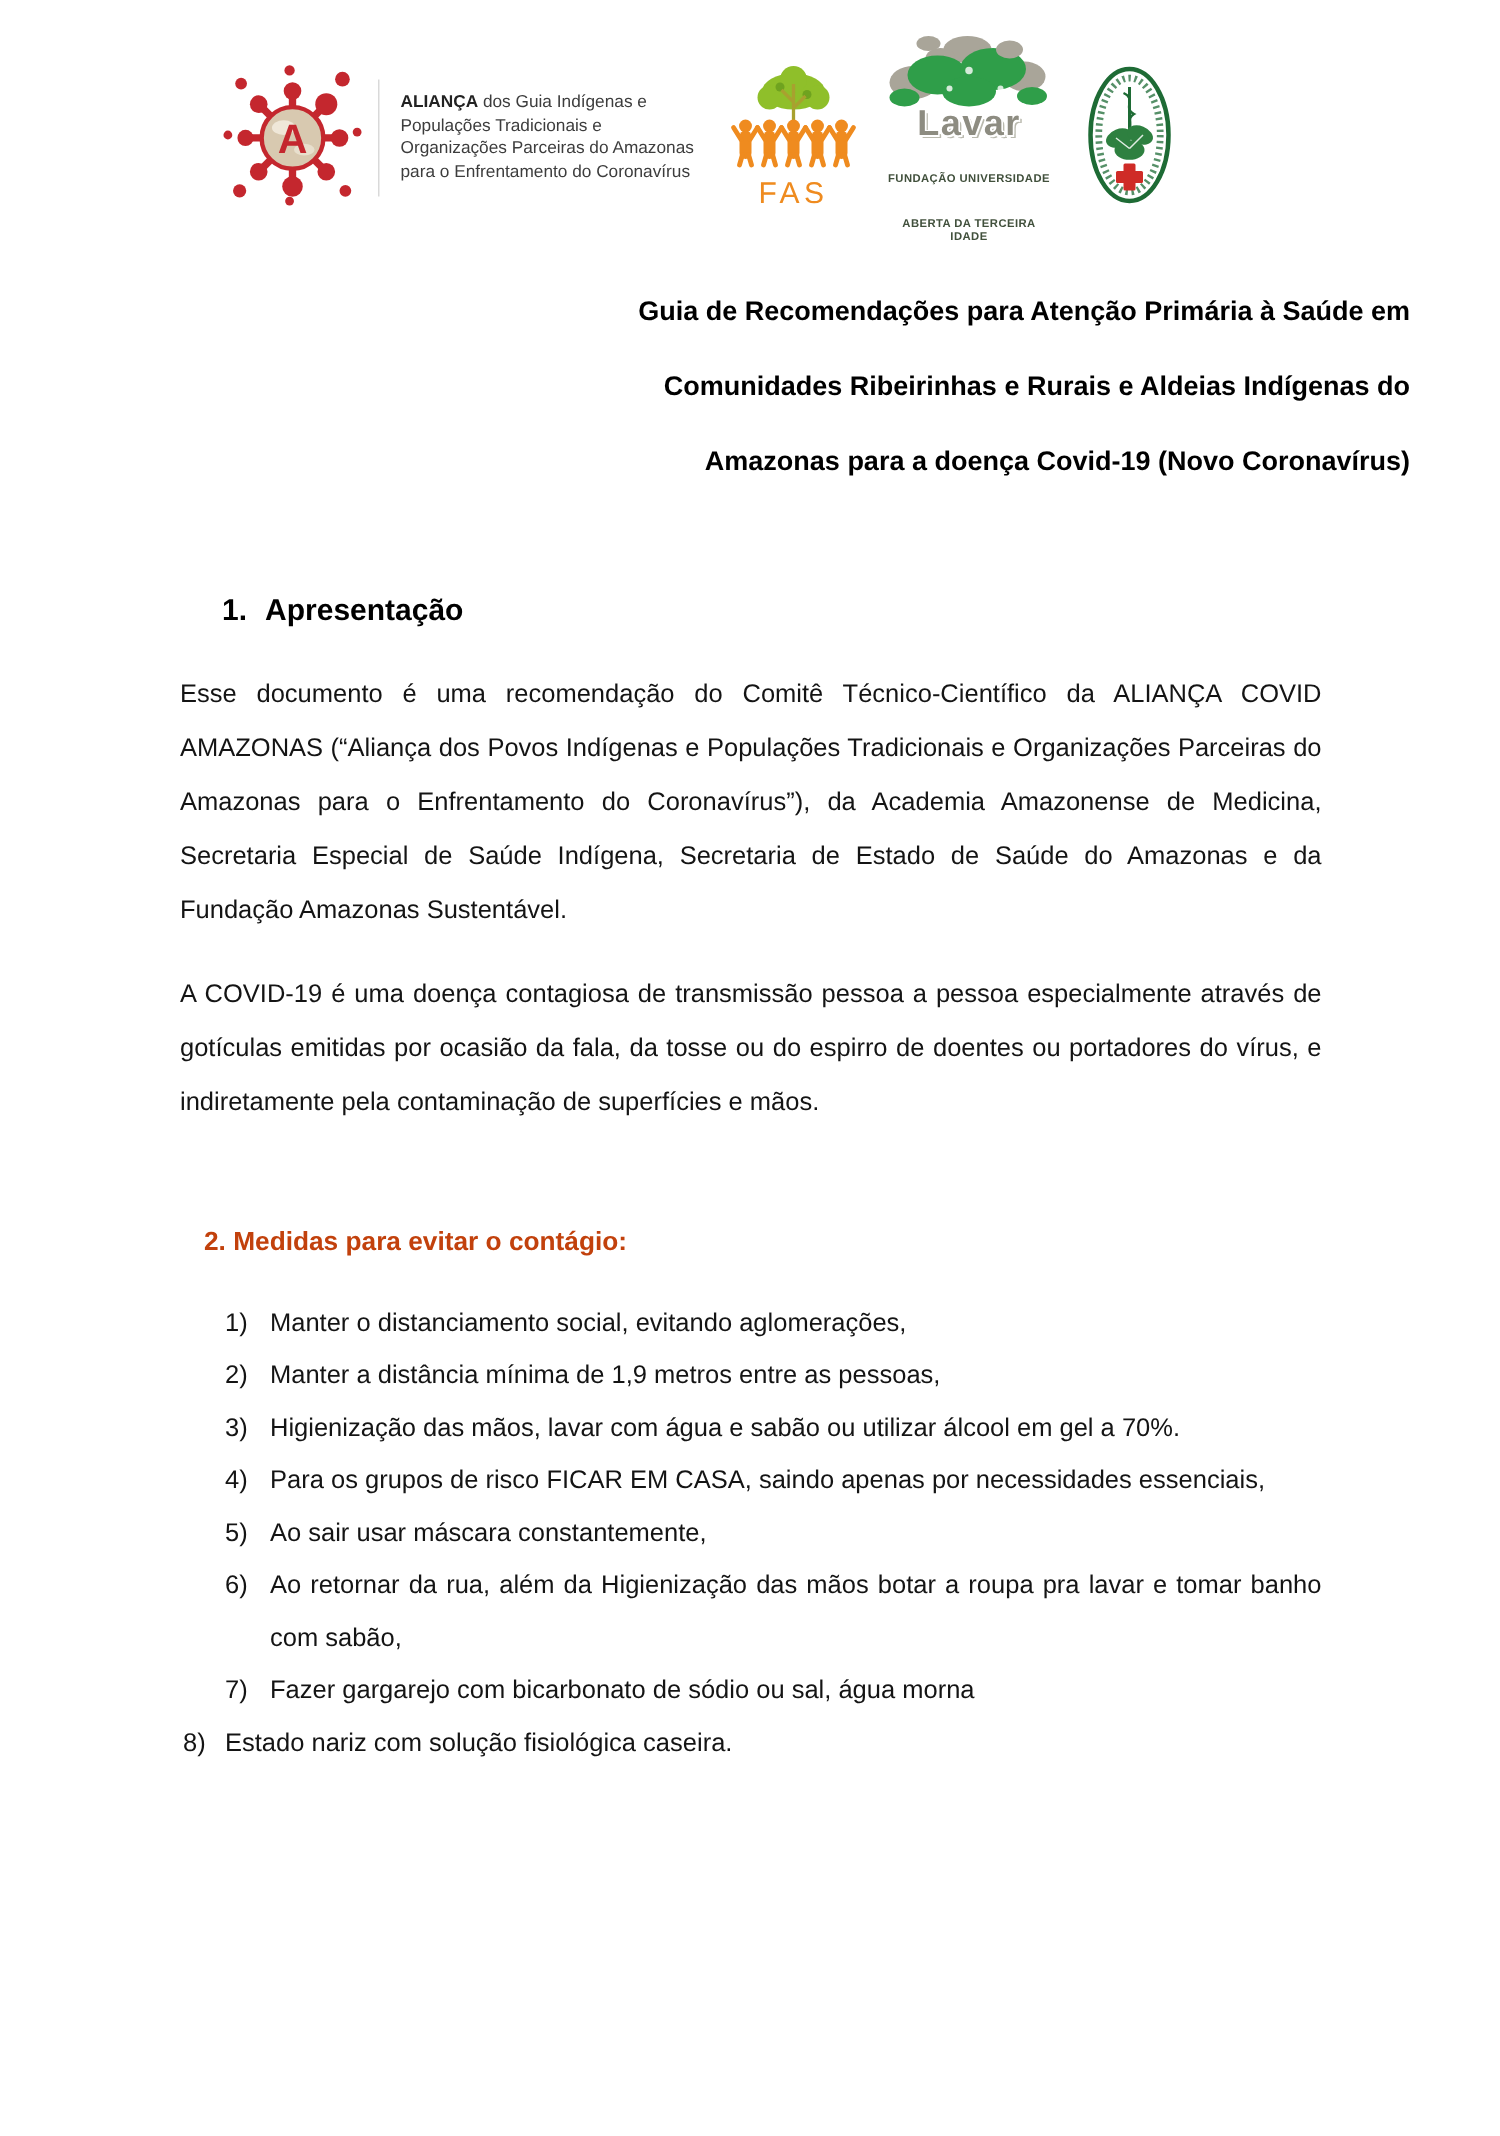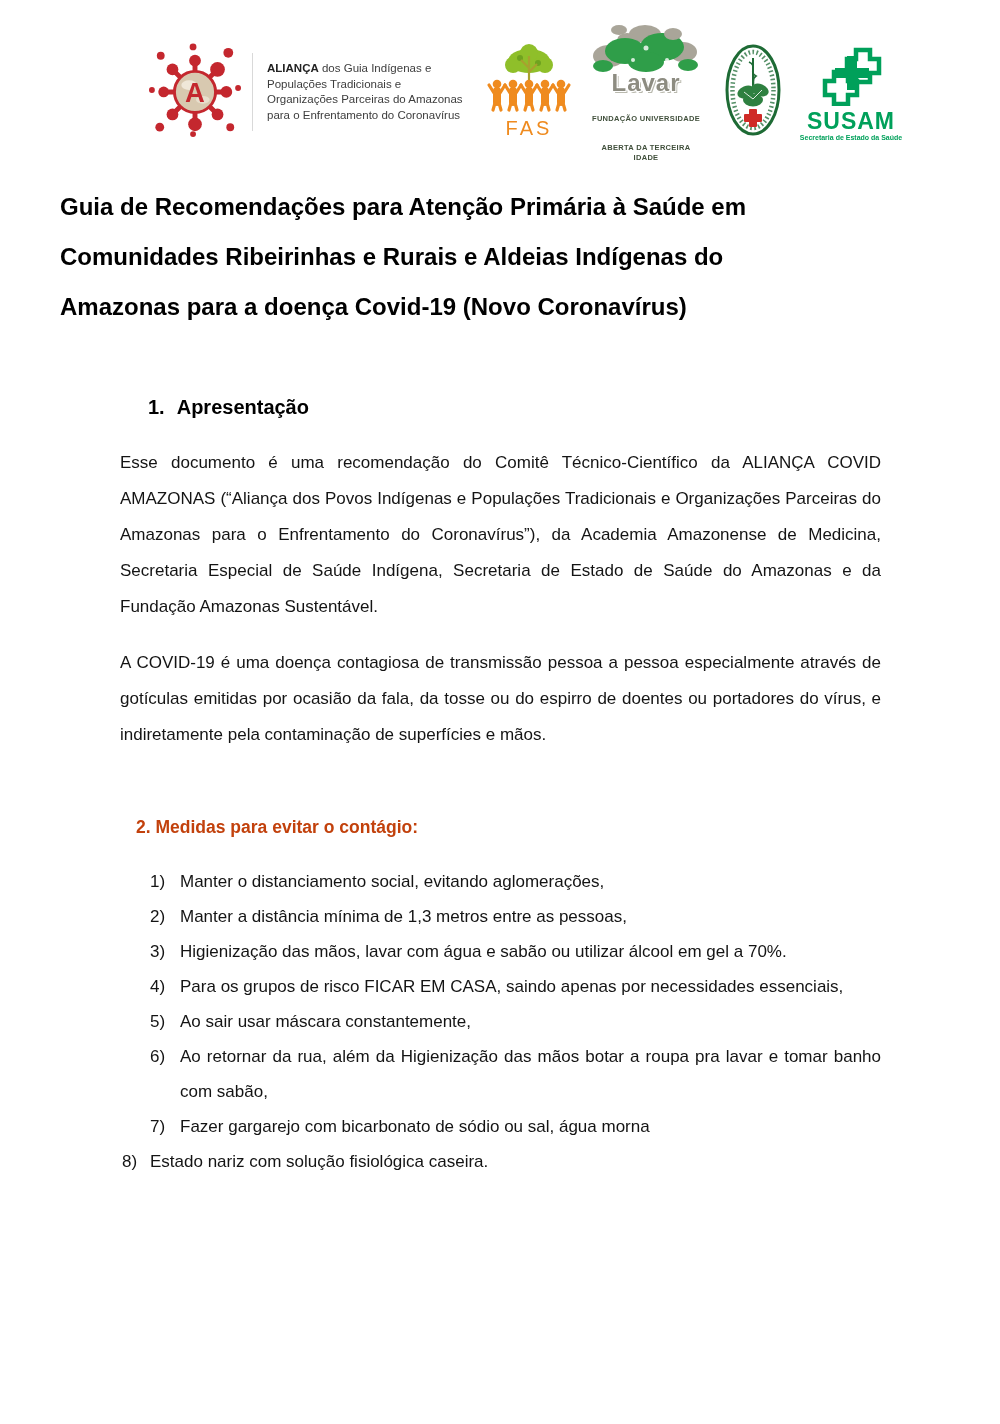--- a/index.html
+++ b/index.html
@@ -20,21 +20,21 @@
   .funati-label { font-size:24px; font-weight:bold; letter-spacing:1px; color:#8d8c81;
     line-height:22px; margin-top:-6px;
     text-shadow:1px 1px 0 #fff,-1px -1px 0 #fff,1px -1px 0 #fff,-1px 1px 0 #fff,2px 2px 0 #b9b9ae; }
   .funati-sub { font-size:7.5px; font-weight:bold; letter-spacing:.3px; color:#41503c; line-height:9.5px; margin-top:20px; }
   .emblem-wrap { margin-left:22px; flex:none; }
   .susam-block { width:112px; margin-left:14px; text-align:center; flex:none; }
   .susam-label { font-size:23px; font-weight:bold; letter-spacing:1px; color:#00a05a; line-height:22px; }
   .susam-sub { font-size:7px; font-weight:bold; color:#00a05a; margin-top:2px; }
 
   
-  .doc-title { margin:38px 60px 0 60px; text-align:left; font-size:24px; font-weight:bold;
+  .doc-title { margin:38px 60px 0 60px; text-align:right; font-size:18px; font-weight:bold;
     color:#000; line-height:50px; }
 
   
   .content { padding:0 119px 0 120px; }
   .h-apresentacao { margin:64px 0 0 28px; font-size:20px; font-weight:bold; color:#000; }
   .h-apresentacao .h-num { margin-right:12px; }
   .body-par { font-size:17px; line-height:36px; text-align:justify; color:#141414; margin:26px 0 0 0; }
   .body-par + .body-par { margin-top:20px; }
   .h-medidas { margin:64px 0 0 16px; font-size:17.5px; font-weight:bold; color:#c2410c; }
   .measure-list { margin-top:26px; }
@@ -197,32 +197,20 @@
           <ellipse cx="28" cy="57" rx="10" ry="6.5"></ellipse>
         </g>
         <path d="M19,49 L28,56 M37,47 L28,56" stroke="#ffffff" stroke-width="1" fill="none" opacity="0.85"></path>
         <g fill="#cf2b27">
           <rect x="24" y="66" width="8" height="18" rx="1"></rect>
           <rect x="19" y="71" width="18" height="8" rx="1"></rect>
         </g>
       </svg>
     </div>
 
-    <div class="susam-block">
-      <svg width="66" height="62" viewBox="0 0 66 62">
-        <path d="M16,25 H25 V16 H39 V25 H48 V39 H39 V48 H25 V39 H16 Z" transform="translate(-9,12)" fill="#ffffff" stroke="#00a05a" stroke-width="4.5"></path>
-        <g fill="#00a05a" transform="translate(2,-2)">
-          <rect x="27" y="14" width="10" height="34"></rect>
-          <rect x="15" y="26" width="34" height="10"></rect>
-        </g>
-        <path d="M16,25 H25 V16 H39 V25 H48 V39 H39 V48 H25 V39 H16 Z" transform="translate(13,-10)" fill="none" stroke="#00a05a" stroke-width="4.5"></path>
-      </svg>
-      <div class="susam-label">SUSAM</div>
-      <div class="susam-sub">Secretaria de Estado da Saúde</div>
-    </div>
   </header>
 
   <h1 class="doc-title">
     <span style="display:block">Guia de Recomendações para Atenção Primária à Saúde em</span>
     <span style="display:block">Comunidades Ribeirinhas e Rurais e Aldeias Indígenas do</span>
     <span style="display:block">Amazonas para a doença Covid-19 (Novo Coronavírus)</span>
   </h1>
 
   <div class="content">
 
@@ -234,21 +222,21 @@
 
     <h3 class="h-medidas">2. Medidas para evitar o contágio:</h3>
 
     <div class="measure-list">
       <div class="list-item">
         <span class="li-num">1)</span>
         <span class="li-text">Manter o distanciamento social, evitando aglomerações,</span>
       </div>
       <div class="list-item">
         <span class="li-num">2)</span>
-        <span class="li-text">Manter a distância mínima de 1,3 metros entre as pessoas,</span>
+        <span class="li-text">Manter a distância mínima de 1,9 metros entre as pessoas,</span>
       </div>
       <div class="list-item">
         <span class="li-num">3)</span>
         <span class="li-text">Higienização das mãos, lavar com água e sabão ou utilizar álcool em gel a 70%.</span>
       </div>
       <div class="list-item">
         <span class="li-num">4)</span>
         <span class="li-text">Para os grupos de risco FICAR EM CASA, saindo apenas por necessidades essenciais,</span>
       </div>
       <div class="list-item">

